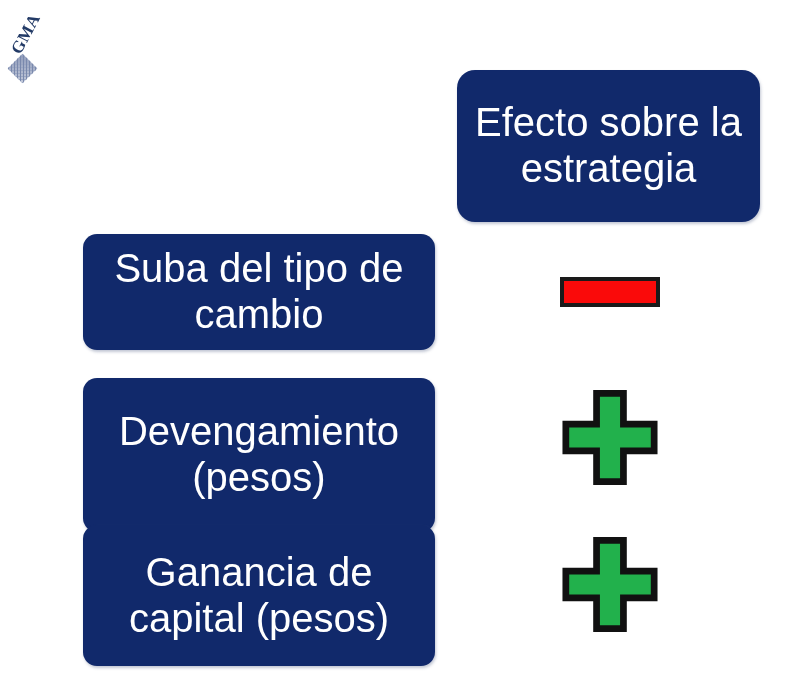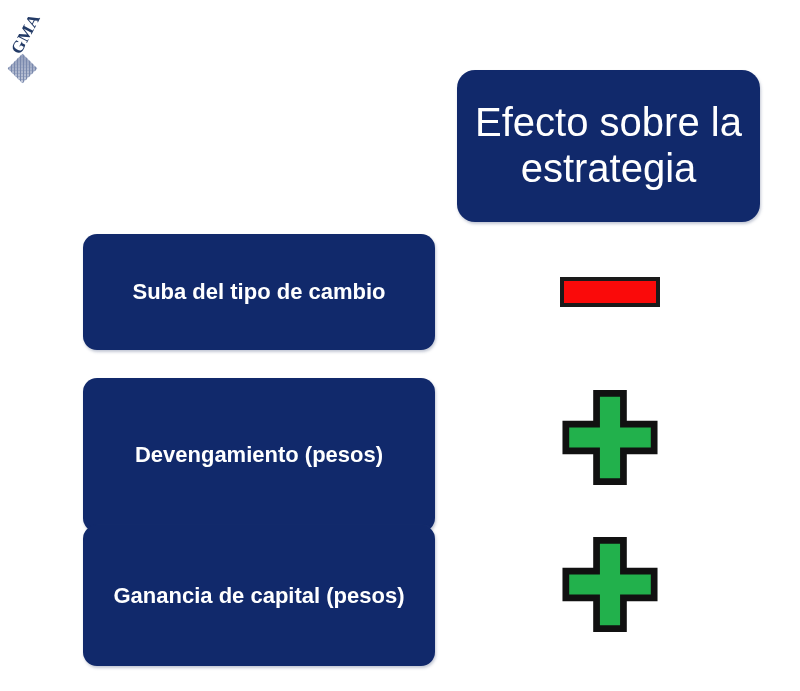--- a/index.html
+++ b/index.html
@@ -81,22 +81,21 @@
     top: 70px;
     width: 303px;
     height: 152px;
     font-size: 40px;
     border-radius: 18px;
   }
 
   .row-box {
     left: 83px;
     width: 352px;
-    font-size: 22px;
-    font-weight: bold;
+    font-size: 40px;
   }
   #row-box-0 { top: 234px; height: 116px; }
   #row-box-1 { top: 378px; height: 154px; }
   #row-box-2 { top: 525px; height: 141px; }
 
   
   .effect-cell {
     position: absolute;
     left: 540px;
     width: 140px;

